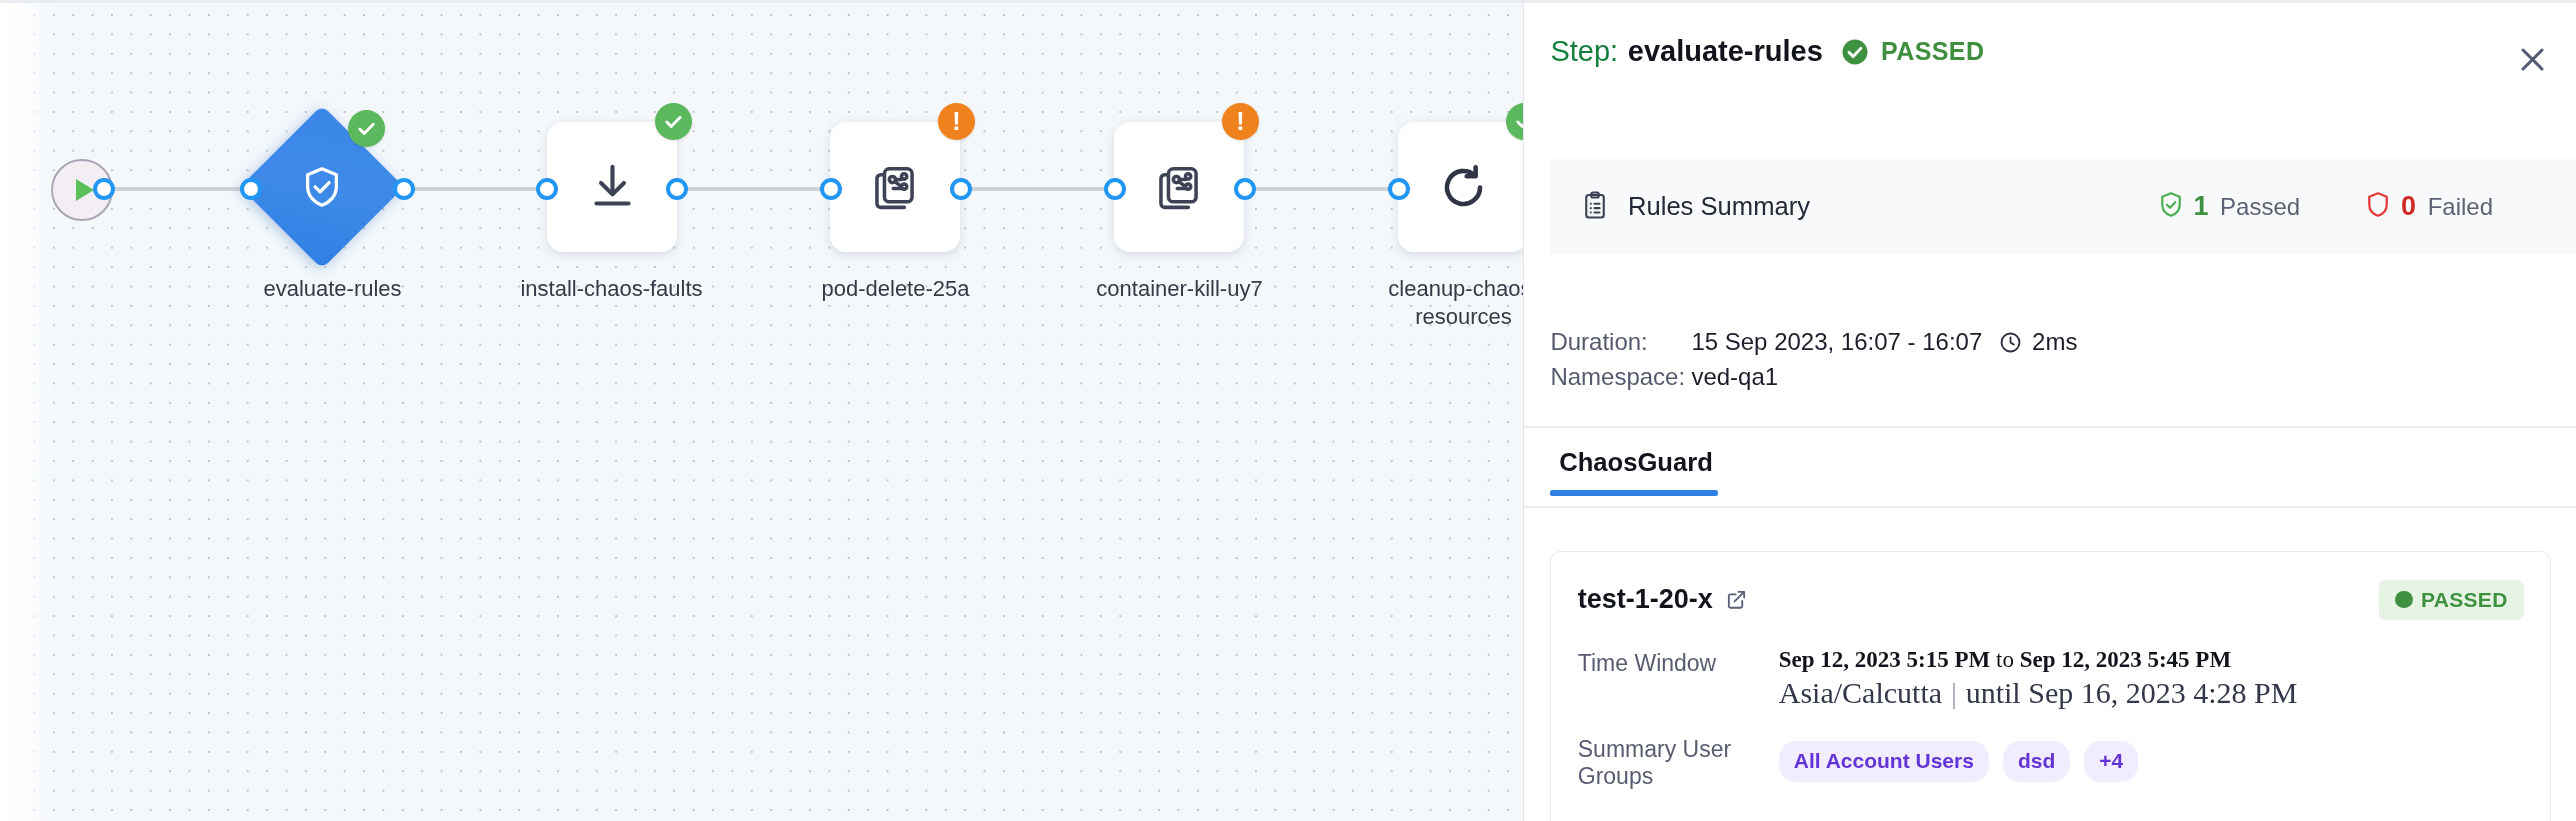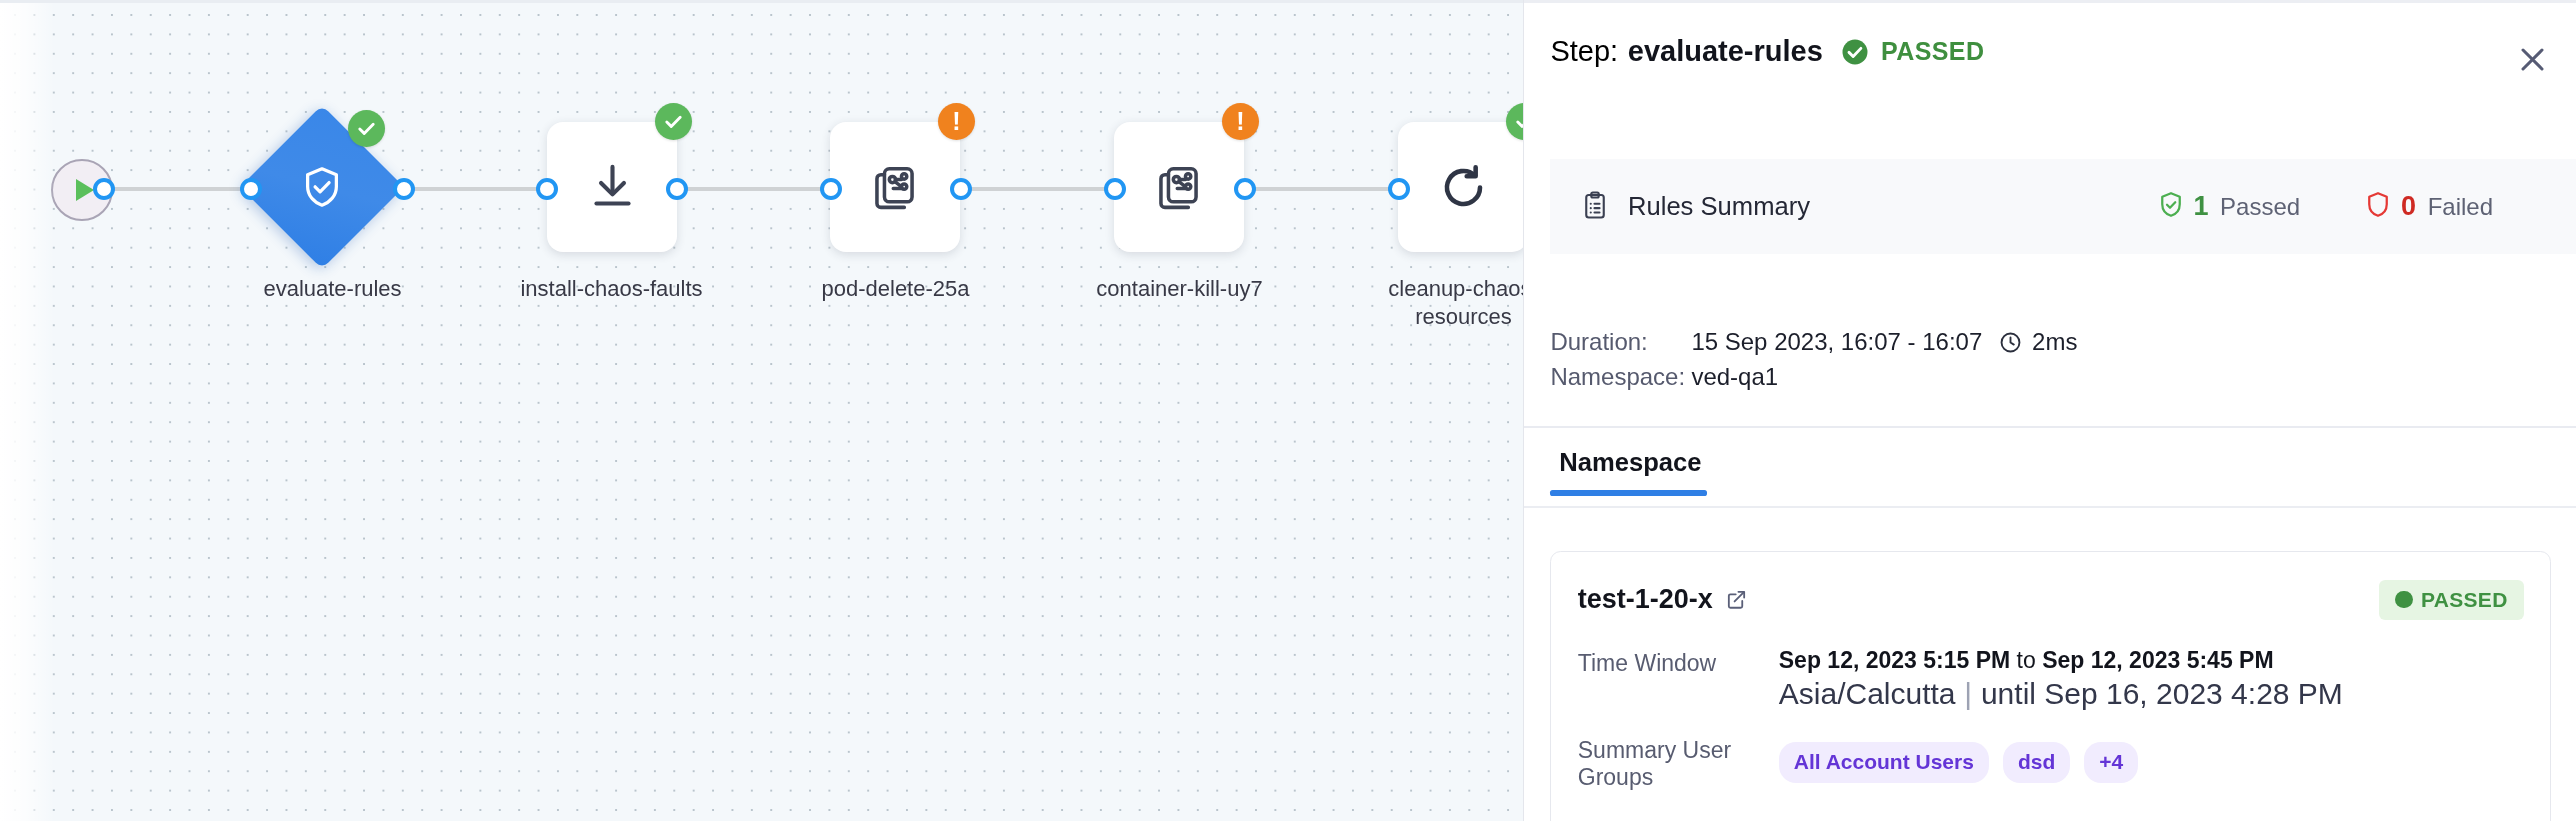--- a/index.html
+++ b/index.html
@@ -97,21 +97,21 @@
   .panel {
     position: absolute; left: 1523px; top: 0; width: 1053px; height: 822px;
     background: #ffffff; border-left: 0.9px solid #e4e6ec; overflow: hidden;
   }
   .panel-topline { position:absolute; left:0; top:0; width:100%; height:2.6px; background:#eceef3; }
 
   .panel-header {
     position: absolute; left: 26.4px; top: 25px; right: 23px; height: 53px;
     display: flex; align-items: center;
   }
-  .hdr-step { font-size: 29px; color: #000000; font-weight: 400; }
+  .hdr-step { font-size: 29px; color: #15803d; font-weight: 400; }
   .hdr-name { font-size: 29px; color: #12141c; font-weight: 700; margin-left: 9.7px; }
   .hdr-status-icon { margin-left: 17.6px; display:flex; align-items:center; }
   .hdr-status-text { margin-left: 10.6px; font-size: 25px; color: #3f8f3f; font-weight: 600; letter-spacing: 0.4px; }
   .close-btn {
     position: absolute; right: 19.4px; top: 35px; width: 48px; height: 48px;
     display: flex; align-items: center; justify-content: center; cursor: pointer;
   }
 
   
   .rules-strip {
@@ -157,21 +157,21 @@
   .ext-icon { margin-left: 12.3px; display: flex; }
   .status-pill {
     margin-left: auto; display: flex; align-items: center;
     background: #e6f5e3; border-radius: 6.2px; padding: 8px 16px;
   }
   .pill-dot { width: 17.6px; height: 17.6px; border-radius: 50%; background: #3f9142; }
   .pill-text { font-size: 21px; color: #3f9142; font-weight: 700; letter-spacing: 0.3px; margin-left: 8px; }
 
   .card-row { display: flex; margin-top: 23px; }
   .card-key { font-size: 23px; color: #585c70; width: 201px; flex: none; padding-top: 2.6px; }
-  .card-vals { display: flex; flex-direction: column; }
+  .card-vals { display: flex; flex-direction: column; font-family: Liberation Serif, serif; }
   .tw-main { font-size: 23px; color: #12141c; }
   .tw-main b { font-weight: 700; }
   .tw-sub { font-size: 30px; color: #33374a; margin-top: 3px; }
   .tw-sub .sep { color: #9da2b3; margin: 0 8.8px; }
 
   .chips { display: flex; align-items: center; gap: 14px; }
   .chip {
     background: #f1ecfe; color: #6435d6; font-size: 21px; font-weight: 600;
     border-radius: 17px; padding: 8.8px 15px; white-space: nowrap;
   }
@@ -346,21 +346,21 @@
     </div>
 
     <div class="meta-row" style="top:363px;">
       <span class="meta-key">Namespace:</span>
       <span class="meta-val">ved-qa1</span>
     </div>
 
     <div class="divider" style="top:426px;"></div>
 
     <div class="tabs">
-      <div class="tab active">Namespace</div>
+      <div class="tab active">ChaosGuard</div>
     </div>
     <div class="tabs-rule"></div>
 
     <div class="card">
       <div class="card-head">
         <span class="card-title">test-1-20-x</span>
         <span class="ext-icon">
           <svg width="23" height="23" viewBox="0 0 24 24" fill="none" stroke="#5a5f78" stroke-width="1.9" stroke-linecap="round" stroke-linejoin="round">
             <path d="M14 4h6v6"></path>
               <path d="M19.4 4.6 10 14"></path>

